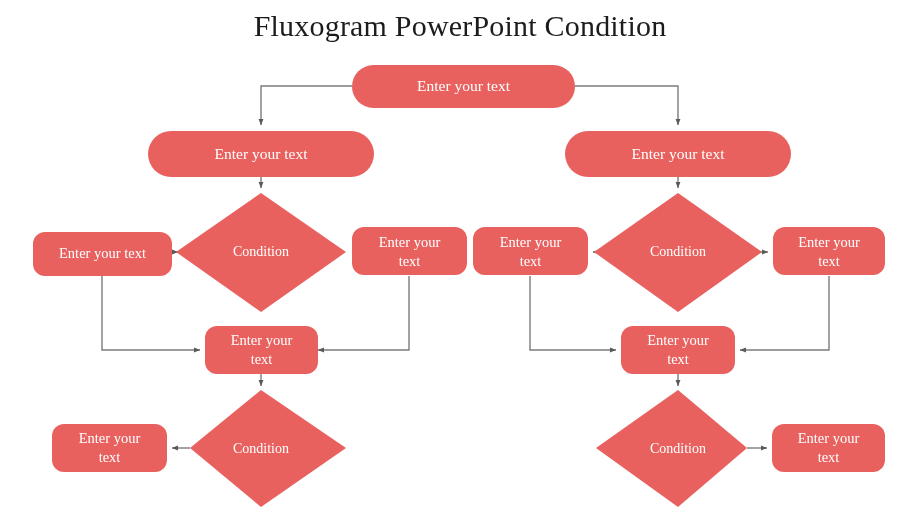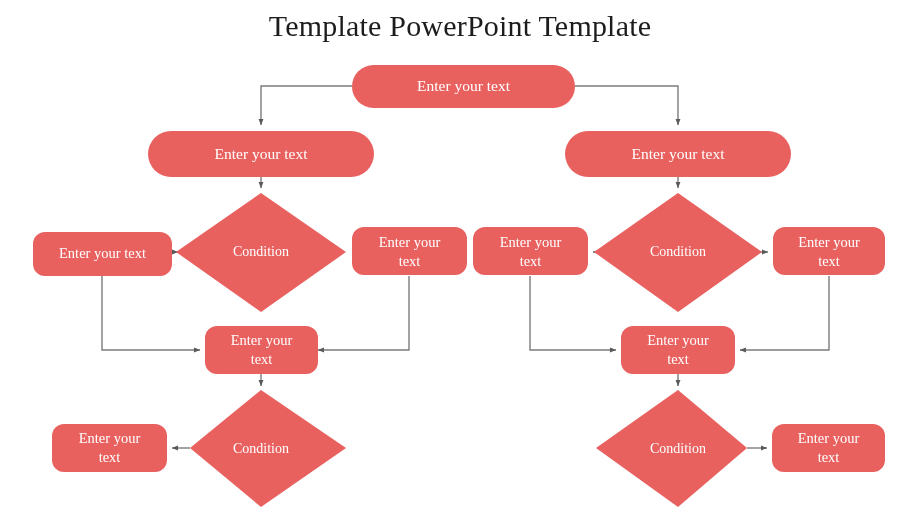--- a/index.html
+++ b/index.html
@@ -49,21 +49,21 @@
     stroke: #7c7c7c;
     stroke-width: 1.4px;
     fill: none;
   }
 </style>
 </head>
 <body>
 
 <div id="page">
 
-  <div id="title">Template PowerPoint Template</div>
+  <div id="title">Fluxogram PowerPoint Condition</div>
 
   <svg id="flow" viewBox="0 0 920 518">
     <defs>
       <marker id="arrow" markerWidth="7" markerHeight="7" refX="6.4" refY="3" orient="auto" markerUnits="userSpaceOnUse">
         <path d="M0,0.4 L6.6,3 L0,5.6 z" fill="#5a5a5a"></path>
       </marker>
     </defs>
 
     <g>
 

